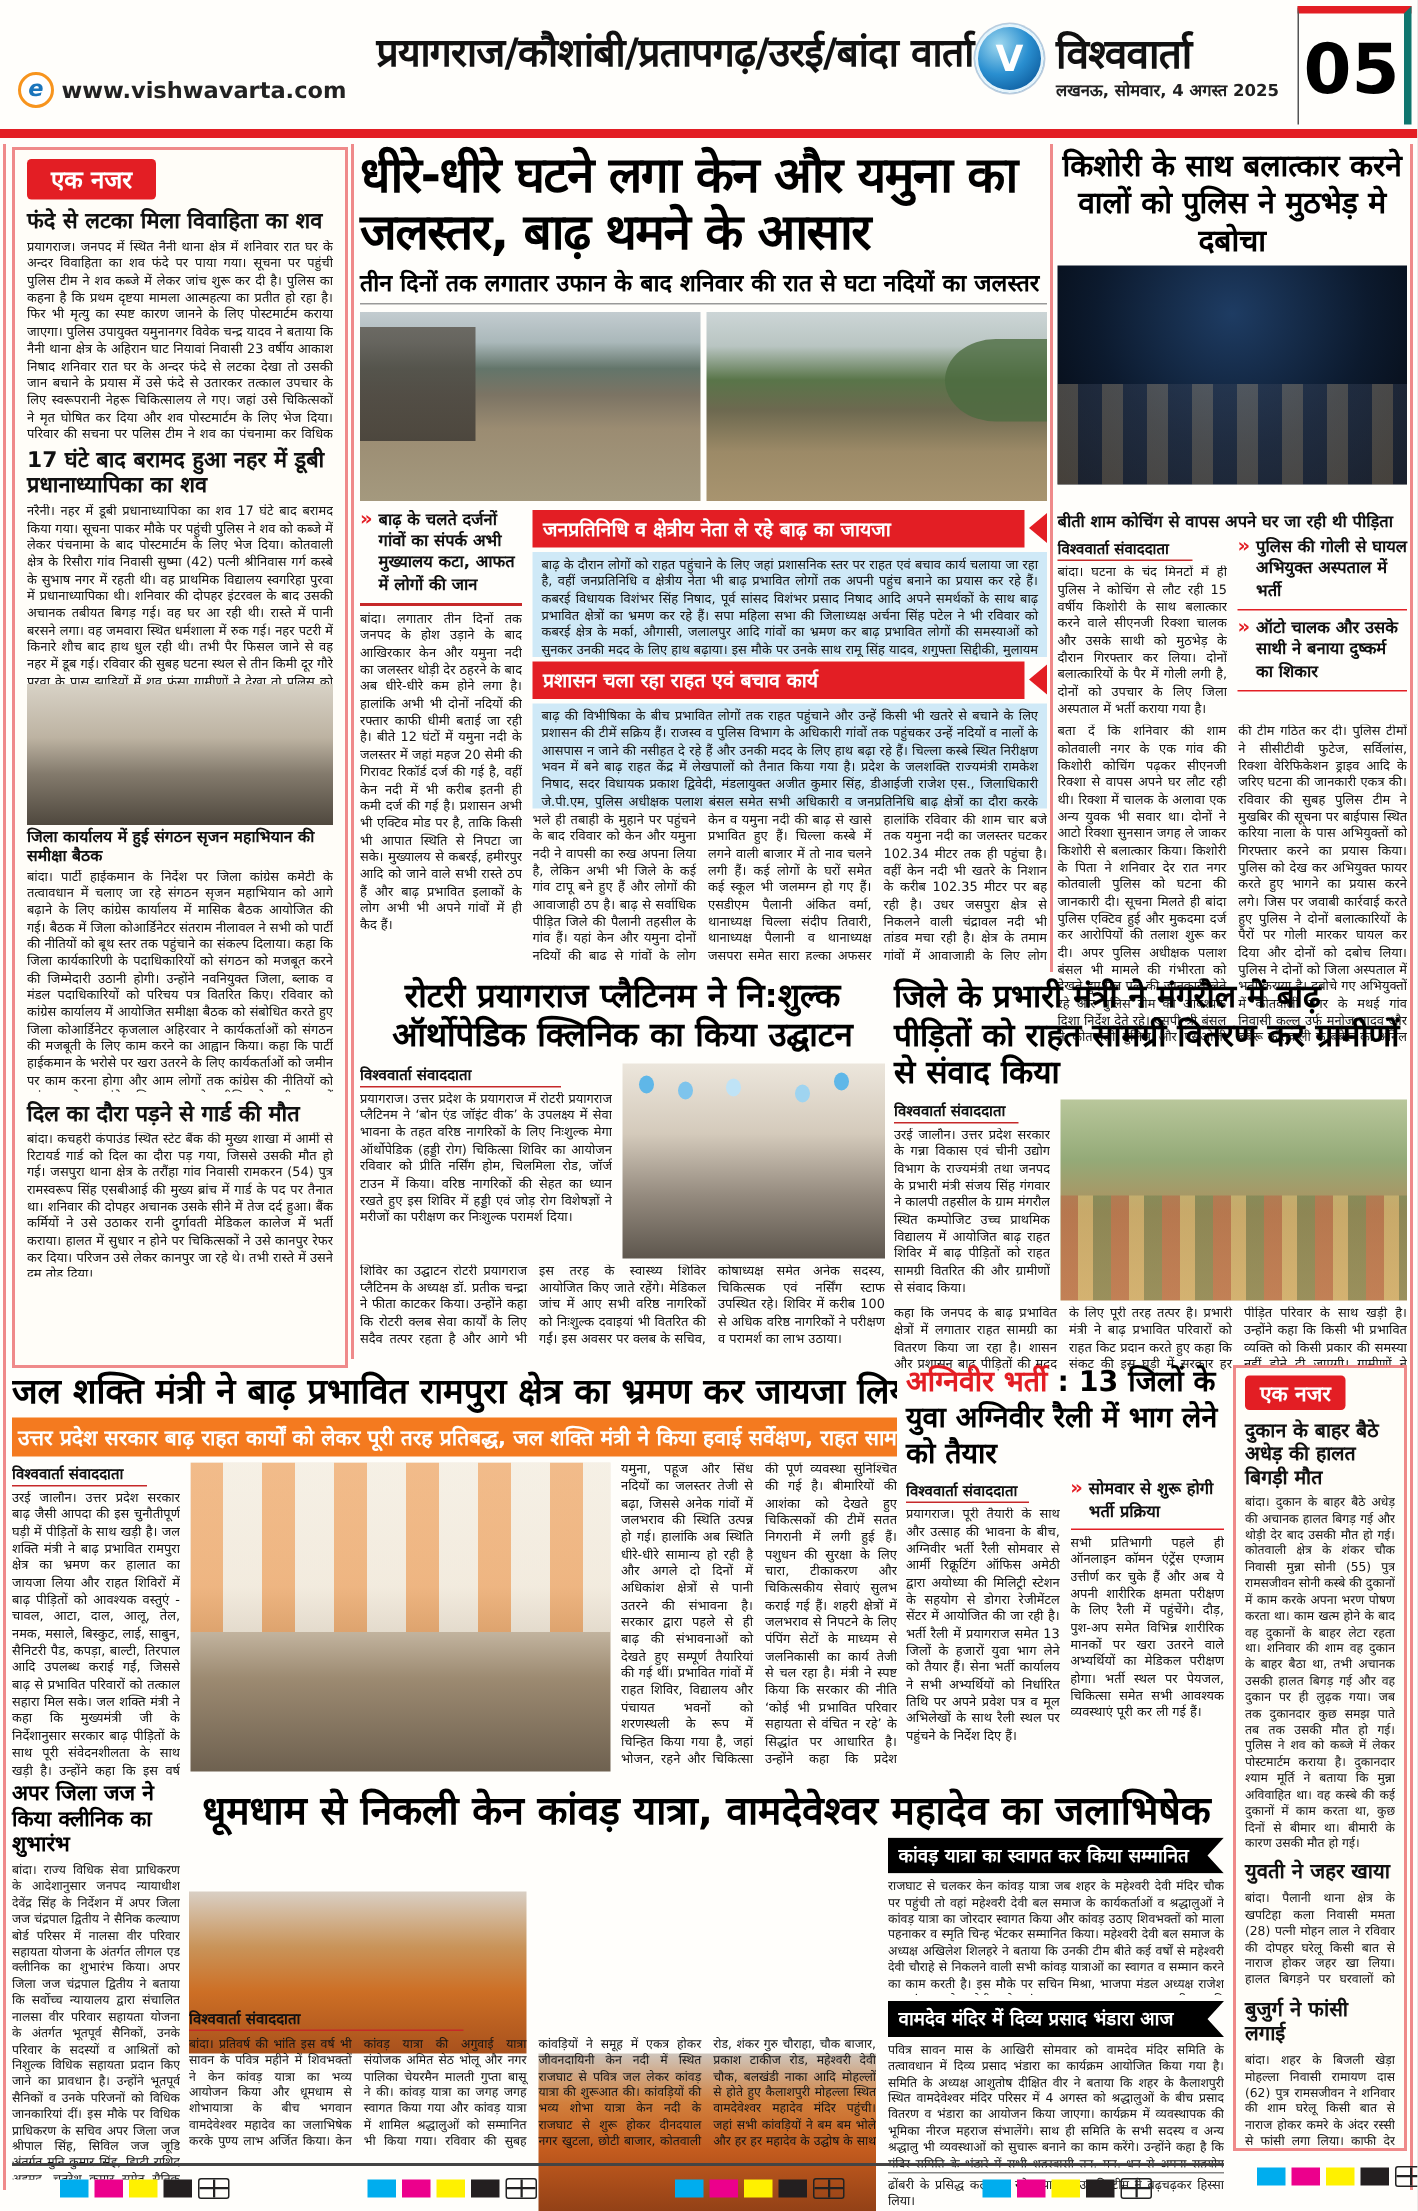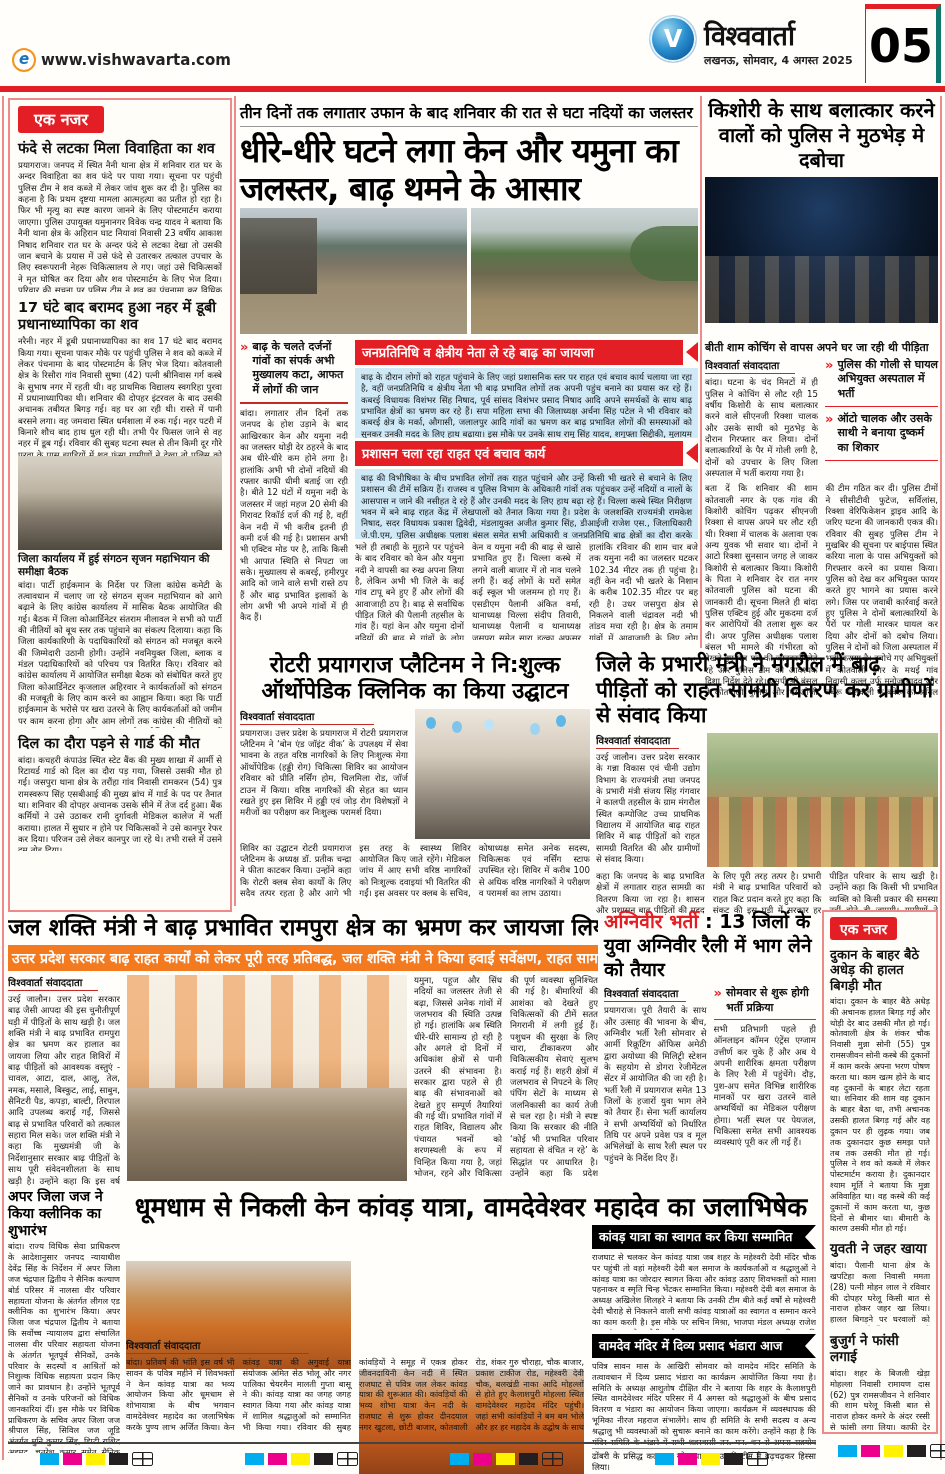--- a/index.html
+++ b/index.html
@@ -76,20 +76,21 @@
 </style>
 </head>
 <body>
 
 <div class="page">
 
   <div class="abs weburl" style="left:12px;top:48px;">
     <span class="e-icon">e</span>
     <span>www.vishwavarta.com</span>
   </div>
+  <div class="abs regionline" style="left:170px;top:16px;width:560px;">प्रयागराज/कौशांबी/प्रतापगढ़/उरई/बांदा वार्ता</div>
   <div class="abs vv-circle" style="left:650px;top:16px;">V</div>
   <div class="abs vv-name" style="left:704px;top:16px;">विश्ववार्ता</div>
   <div class="abs vv-date" style="left:704px;top:52px;">लखनऊ,  सोमवार, 4 अगस्त 2025</div>
   <div class="abs pagenum" style="right:4px;top:4px;">05</div>
   <div class="abs rule-top" style="left:0;top:86px;width:945px;height:6px;"></div>
 
   <div class="abs vline" style="left:2px;top:96px;height:1364px;"></div>
   <div class="abs vline" style="left:940px;top:96px;height:1364px;"></div>
   <div class="abs vline" style="left:234px;top:96px;height:810px;"></div>
   <div class="abs vline" style="left:700px;top:96px;height:552px;"></div>
@@ -101,22 +102,22 @@
     <div class="og-title">17 घंटे बाद बरामद हुआ नहर में डूबी प्रधानाध्यापिका का शव</div>
     <div class="small-text" style="max-height:120px;">नरैनी। नहर में डूबी प्रधानाध्यापिका का शव 17 घंटे बाद बरामद किया गया। सूचना पाकर मौके पर पहुंची पुलिस ने शव को कब्जे में लेकर पंचनामा के बाद पोस्टमार्टम के लिए भेज दिया। कोतवाली क्षेत्र के रिसौरा गांव निवासी सुष्मा (42) पत्नी श्रीनिवास गर्ग कस्बे के सुभाष नगर में रहती थी। वह प्राथमिक विद्यालय स्वगरिहा पुरवा में प्रधानाध्यापिका थी। शनिवार की दोपहर इंटरवल के बाद उसकी अचानक तबीयत बिगड़ गई। वह घर आ रही थी। रास्ते में पानी बरसने लगा। वह जमवारा स्थित धर्मशाला में रुक गई। नहर पटरी में किनारे शौच बाद हाथ धुल रही थी। तभी पैर फिसल जाने से वह नहर में डूब गई। रविवार की सुबह घटना स्थल से तीन किमी दूर गौरे पुरवा के पास झाड़ियों में शव फंसा ग्रामीणों ने देखा तो पुलिस को सूचना दी। मौके पर पहुंची पुलिस ने शव को कब्जे में लिया। मृतका के पति श्रीनिवास गर्ग इंटर कालेज में शिक्षक हैं।</div>
     <div class="photo ph-congress" style="width:100%;height:94px;"></div>
     <div class="caption" style="font-size:10.5px;margin:2px 0;">जिला कार्यालय में हुई संगठन सृजन महाभियान की समीक्षा बैठक</div>
     <div class="small-text" style="max-height:148px;">बांदा। पार्टी हाईकमान के निर्देश पर जिला कांग्रेस कमेटी के तत्वावधान में चलाए जा रहे संगठन सृजन महाभियान को आगे बढ़ाने के लिए कांग्रेस कार्यालय में मासिक बैठक आयोजित की गई। बैठक में जिला कोआर्डिनेटर संतराम नीलावल ने सभी को पार्टी की नीतियों को बूथ स्तर तक पहुंचाने का संकल्प दिलाया। कहा कि जिला कार्यकारिणी के पदाधिकारियों को संगठन को मजबूत करने की जिम्मेदारी उठानी होगी। उन्होंने नवनियुक्त जिला, ब्लाक व मंडल पदाधिकारियों को परिचय पत्र वितरित किए। रविवार को कांग्रेस कार्यालय में आयोजित समीक्षा बैठक को संबोधित करते हुए जिला कोआर्डिनेटर कृजलाल अहिरवार ने कार्यकर्ताओं को संगठन की मजबूती के लिए काम करने का आह्वान किया। कहा कि पार्टी हाईकमान के भरोसे पर खरा उतरने के लिए कार्यकर्ताओं को जमीन पर काम करना होगा और आम लोगों तक कांग्रेस की नीतियों को पहुंचाना होगा। कांग्रेस जिलाध्यक्ष राजेश दीक्षित ने सभी बाधाओं को दूर करके कामयाबी हासिल करने के लिए सभी कार्यकर्ताओं का आह्वान किया। कहा कि वह अभियान चलाकर पुराने कांग्रेसियों तक अपनी पहुंच बनाएंगे और संगठन सृजन अभियान को बूथ स्तर पर चलाने का काम करेंगे। बैठक को पूर्व विधायक शिरोमणि भाई, पूर्व जिलाध्यक्ष सांकेत बिहारी मिश्रा, प्रद्युम्न कुमार लालू दुबे, रमेश चंद्र कोरी, मुमताज अली, मनोज पटेल, पवन देवी कोरी, संकटा प्रसाद त्रिपाठी, आदित्य स्वरूप पांडेय, धीरेंद्र तिवारी, सीमा खान, भगवानदीन वर्मा, सुमन शुक्ला, सूरज बाजपेयी आदि ने भी संबोधित किया। बैठक में शिवयली सिंह, बी.लाल, राममिलन पटेल, अजय शुक्ला, अशरफ उल्ला छमू रम्पा आदि शामिल रहे।</div>
     <div class="og-title">दिल का दौरा पड़ने से गार्ड की मौत</div>
     <div class="small-text" style="max-height:96px;">बांदा। कचहरी कंपाउंड स्थित स्टेट बैंक की मुख्य शाखा में आर्मी से रिटायर्ड गार्ड को दिल का दौरा पड़ गया, जिससे उसकी मौत हो गई। जसपुरा थाना क्षेत्र के तरौंहा गांव निवासी रामकरन (54) पुत्र रामस्वरूप सिंह एसबीआई की मुख्य ब्रांच में गार्ड के पद पर तैनात था। शनिवार की दोपहर अचानक उसके सीने में तेज दर्द हुआ। बैंक कर्मियों ने उसे उठाकर रानी दुर्गावती मेडिकल कालेज में भर्ती कराया। हालत में सुधार न होने पर चिकित्सकों ने उसे कानपुर रेफर कर दिया। परिजन उसे लेकर कानपुर जा रहे थे। तभी रास्ते में उसने दम तोड़ दिया।</div>
   </div>
 
   <div class="abs" style="left:240px;top:98px;width:458px;height:550px;">
+    <div class="headline" style="font-size:33px;line-height:1.15;letter-spacing:-1px;">धीरे-धीरे घटने लगा केन और यमुना का जलस्तर, बाढ़ थमने के आसार</div>
     <div class="headline" style="font-size:15.5px;margin:3px 0 5px;border-bottom:1px solid #999;padding-bottom:3px;">तीन दिनों तक लगातार उफान के बाद शनिवार की रात से घटा नदियों का जलस्तर</div>
-    <div class="headline" style="font-size:33px;line-height:1.15;letter-spacing:-1px;">धीरे-धीरे घटने लगा केन और यमुना का जलस्तर, बाढ़ थमने के आसार</div>
     <div style="display:flex;gap:4px;">
       <div class="photo ph-flood1" style="flex:1;height:126px;"></div>
       <div class="photo ph-flood2" style="flex:1;height:126px;"></div>
     </div>
     <div style="display:flex;gap:7px;margin-top:6px;height:300px;">
       <div style="width:108px;flex:none;">
         <div class="pq" style="border-bottom:2px solid #c62828;padding-bottom:5px;">
           <span class="pq-mark">»</span>
           <span>बाढ़ के चलते दर्जनों गांवों का संपर्क अभी मुख्यालय कटा, आफत में लोगों की जान</span>
         </div>

